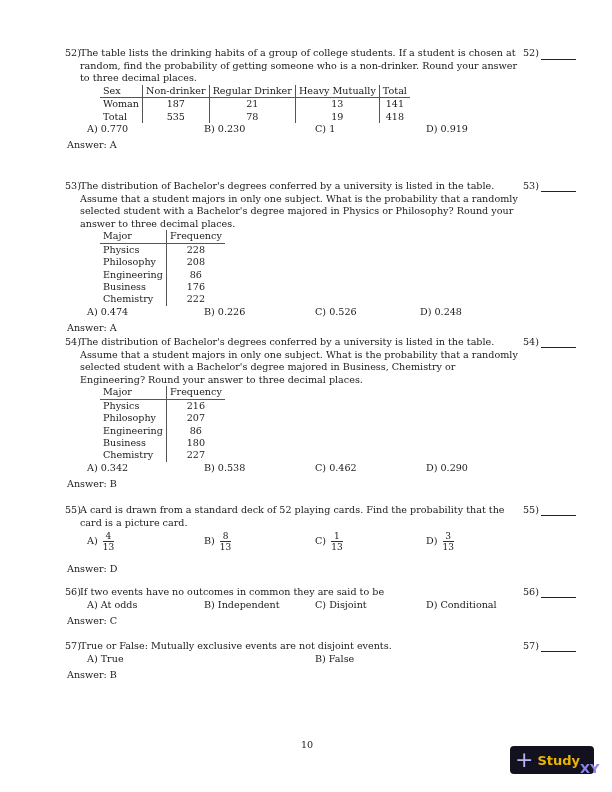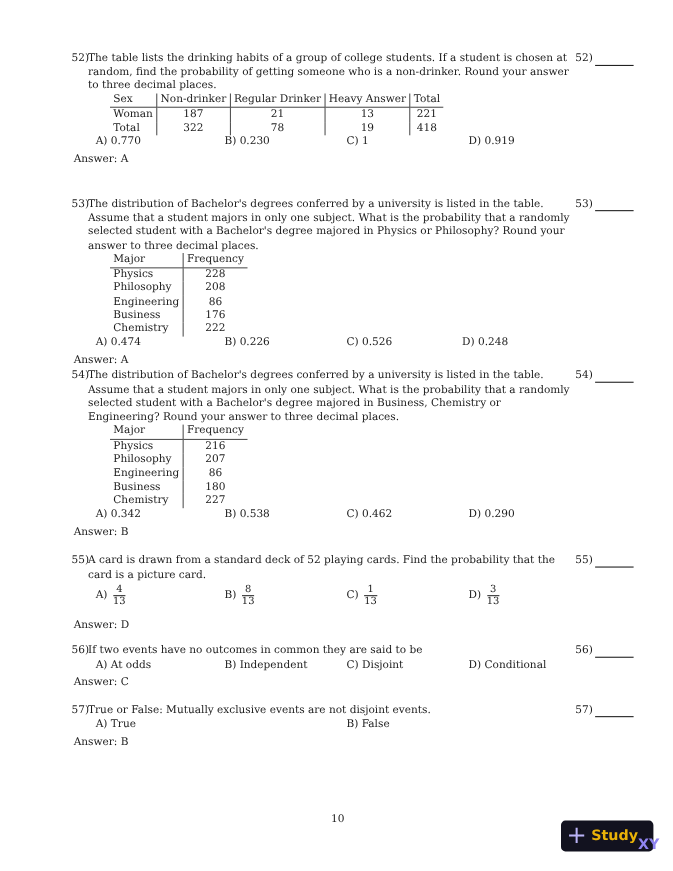--- a/index.html
+++ b/index.html
@@ -45,33 +45,33 @@
 
   <div class="q" style="top:47px;">
     <span class="num">52)</span>
     <div class="text">The table lists the drinking habits of a group of college students.  If a student is chosen at random, find the probability of getting someone who is a non-drinker. Round your answer to three decimal places.</div>
     <table class="dt">
       <tbody>
           <tr class="head">
         <td class="vr">Sex</td>
         <td class="vr c">Non-drinker</td>
         <td class="vr c">Regular Drinker</td>
-        <td class="vr c">Heavy Answer</td>
+        <td class="vr c">Heavy Mutually</td>
         <td class="c">Total</td>
       </tr>
       <tr>
         <td class="vr">Woman</td>
         <td class="vr c">187</td>
         <td class="vr c">21</td>
         <td class="vr c">13</td>
-        <td class="c">221</td>
+        <td class="c">141</td>
       </tr>
       <tr>
         <td class="vr">Total</td>
-        <td class="vr c">322</td>
+        <td class="vr c">535</td>
         <td class="vr c">78</td>
         <td class="vr c">19</td>
         <td class="c">418</td>
       </tr>
     </tbody>
       </table>
     <div class="choices">
       <span style="left:10px;">A) 0.770</span>
       <span style="left:127px;">B) 0.230</span>
       <span style="left:238px;">C) 1</span>

